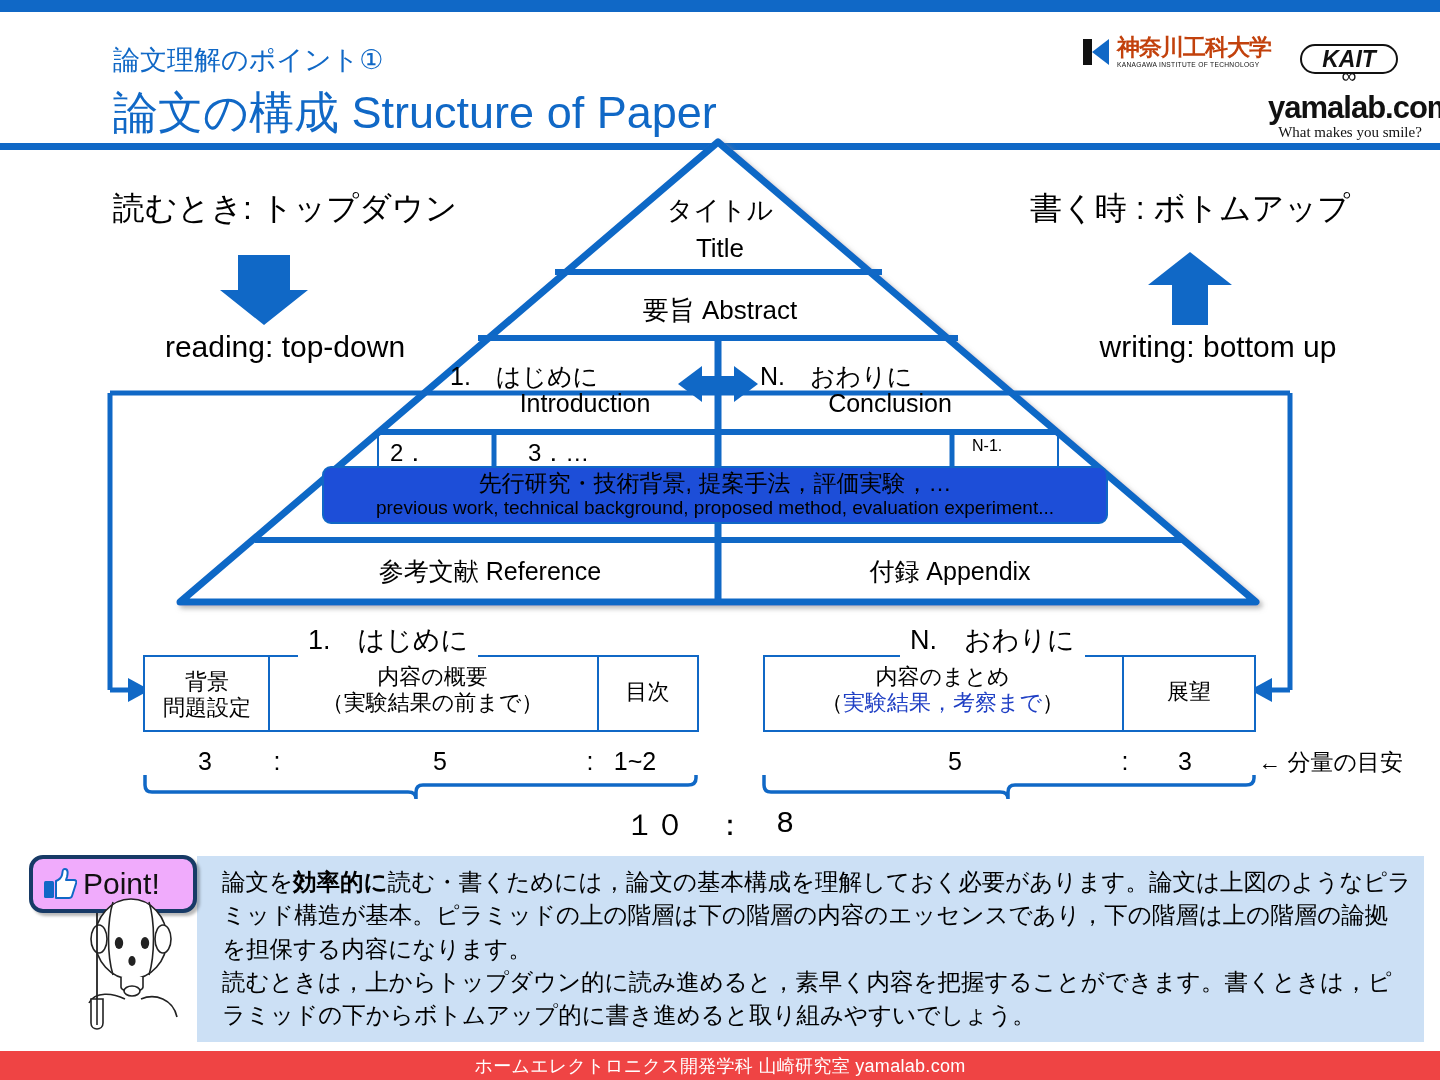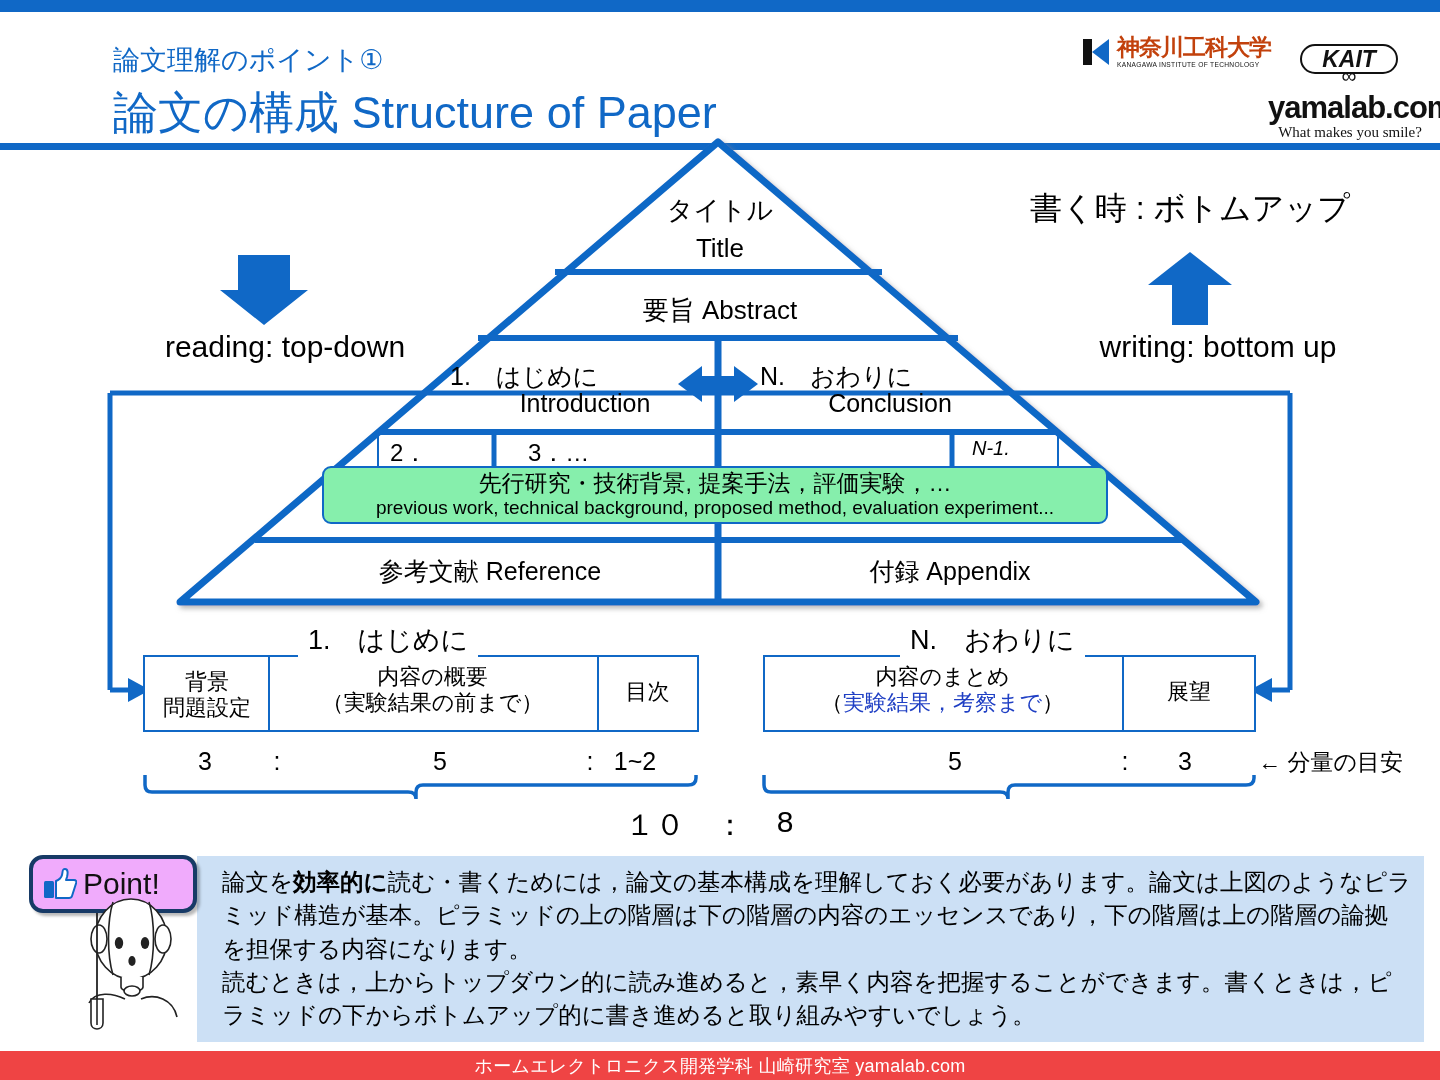--- a/index.html
+++ b/index.html
@@ -71,27 +71,27 @@
 
   #lbl-title-ja { left: 600px; top: 193px; width: 240px; font-size: 26px; }
   #lbl-title-en { left: 600px; top: 233px; width: 240px; font-size: 26px; }
   #lbl-abstract { left: 560px; top: 293px; width: 320px; font-size: 26px; }
   #lbl-intro-ja { left: 450px; top: 360px; width: 270px; font-size: 25px; text-align: left; }
   #lbl-intro-en { left: 450px; top: 389px; width: 270px; font-size: 25px; text-align: center; }
   #lbl-concl-ja { left: 760px; top: 360px; width: 260px; font-size: 25px; text-align: left; }
   #lbl-concl-en { left: 760px; top: 389px; width: 260px; font-size: 25px; text-align: center; }
   #lbl-sec2 { left: 390px; top: 437px; width: 90px; font-size: 24px; text-align: left; }
   #lbl-sec3 { left: 528px; top: 437px; width: 130px; font-size: 24px; text-align: left; }
-  #lbl-secn1 { left: 972px; top: 437px; width: 120px; font-size: 20px; text-align: left; font-style: italic; }
+  #lbl-secn1 { left: 972px; top: 437px; width: 120px; font-size: 16px; text-align: left; }
   #lbl-ref { left: 260px; top: 555px; width: 460px; font-size: 25px; }
   #lbl-appx { left: 730px; top: 555px; width: 440px; font-size: 25px; }
 
   #midbox {
     position: absolute; left: 322px; top: 466px; width: 786px; height: 58px;
-    border: 2px solid #1068C6; border-radius: 9px; background: #86efac;
+    border: 2px solid #1068C6; border-radius: 9px; background: #1d4ed8;
     display: flex; flex-direction: column; align-items: center; justify-content: center;
   }
   #midbox-ja { font-size: 23px; color: #000; line-height: 1.1; }
   #midbox-en { font-size: 19px; color: #000; line-height: 1.1; margin-top: 1px; }
 
   
   #read-ja { position: absolute; left: 85px; top: 187px; width: 400px; text-align: center; font-size: 32px; color: #000; white-space: nowrap; }
   #read-en { position: absolute; left: 85px; top: 330px; width: 400px; text-align: center; font-size: 30px; color: #000; white-space: nowrap; }
   #write-ja { position: absolute; left: 1000px; top: 187px; width: 380px; text-align: center; font-size: 32px; color: #000; white-space: nowrap; }
   #write-en { position: absolute; left: 1028px; top: 330px; width: 380px; text-align: center; font-size: 30px; color: #000; white-space: nowrap; }
@@ -255,20 +255,21 @@
   <div class="pyr-label" id="lbl-sec3">3．…</div>
   <div class="pyr-label" id="lbl-secn1">N-1.</div>
   <div class="pyr-label" id="lbl-ref">参考文献 Reference</div>
   <div class="pyr-label" id="lbl-appx">付録 Appendix</div>
 
   <div id="midbox">
     <div id="midbox-ja">先行研究・技術背景, 提案手法，評価実験，…</div>
     <div id="midbox-en">previous work, technical background, proposed method, evaluation experiment...</div>
   </div>
 
+  <div id="read-ja">読むとき: トップダウン</div>
   <div id="read-en">reading:  top-down</div>
   <div id="write-ja">書く時 : ボトムアップ</div>
   <div id="write-en">writing:  bottom up</div>
 
   <div class="detail-box" id="box-left">
     <div class="vdiv" style="left:123px"></div>
     <div class="vdiv" style="left:452px"></div>
   </div>
   <div class="detail-box" id="box-right">
     <div class="vdiv" style="left:357px"></div>

